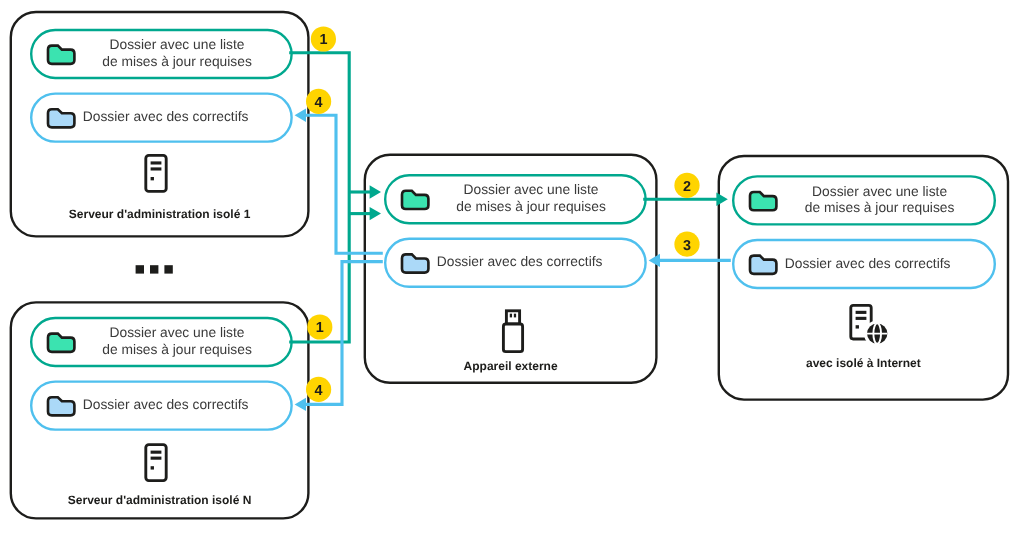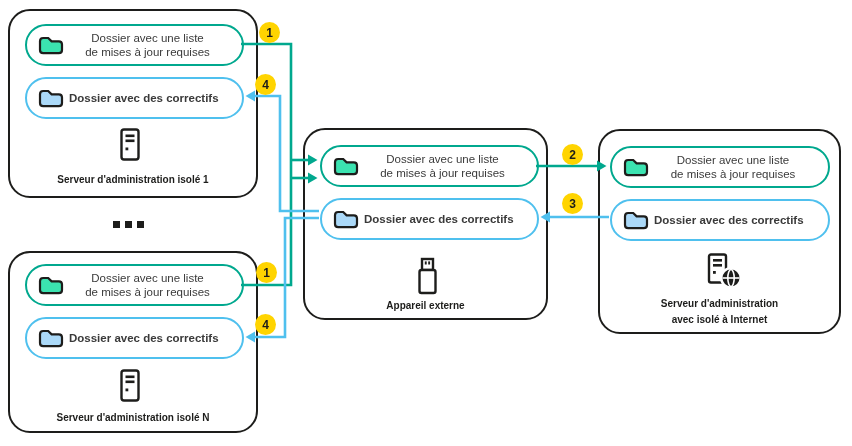--- a/index.html
+++ b/index.html
@@ -3,21 +3,21 @@
 <meta charset="utf-8">
 <style>
   html,body{margin:0;padding:0;background:#fff;}
   .canvas{position:relative;width:852px;height:446px;background:#fff;
           font-family:"Liberation Sans",sans-serif;overflow:hidden;}
   .node{position:absolute;border:2.4px solid #1d1d1b;border-radius:22px;background:#fff;
         box-sizing:border-box;z-index:1;}
   .pill{position:absolute;height:42px;border-radius:21px;background:#fff;display:flex;
         align-items:center;padding:0 11px;box-sizing:border-box;}
   .pill-green{border:2.2px solid #00A88E;}
-  .pill-blue{border:2.2px solid #4FC0EE;font-weight:bold;}
+  .pill-blue{border:2.2px solid #4FC0EE;}
   .pill-label{font-size:11.5px;color:#3a3a3a;line-height:1.22;}
   .pill-label .l{display:block;}
   .grow-center{flex:1;text-align:center;}
   .ml{margin-left:5px;}
   .title{position:absolute;left:0;right:0;text-align:center;font-weight:bold;
          font-size:10px;color:#1d1d1b;line-height:15.5px;}
   .icon{position:absolute;}
   .badge{position:absolute;width:21px;height:21px;border-radius:50%;background:#FFD400;
          color:#1d1d1b;font-weight:bold;font-size:12px;display:flex;align-items:center;
          justify-content:center;z-index:5;}
@@ -131,21 +131,20 @@
       <rect x="7" y="1.5" width="17" height="28" rx="2" fill="#fff" stroke="#1d1d1b" stroke-width="2.4"></rect>
       <rect x="11" y="6" width="9" height="2.6" fill="#1d1d1b"></rect>
       <rect x="11" y="11" width="9" height="2.6" fill="#1d1d1b"></rect>
       <rect x="11" y="18" width="2.8" height="2.8" fill="#1d1d1b"></rect>
       <circle cx="29" cy="25" r="11" fill="#fff"></circle>
       <circle cx="29" cy="25" r="8.5" fill="#1d1d1b"></circle>
       <ellipse cx="29" cy="25" rx="3.2" ry="8.5" fill="none" stroke="#fff" stroke-width="1.6"></ellipse>
       <line x1="20.5" y1="25" x2="37.5" y2="25" stroke="#fff" stroke-width="1.6"></line>
     </svg>
     <div class="title" style="top:165px;">
-      <span class="l" style="display:block">Serveur d'administration</span>
       <span class="l" style="display:block">avec isolé à Internet</span>
     </div>
   </div>
 
   <svg class="connectors" width="852" height="446" viewBox="0 0 852 446">
     <g stroke="#00A88E" stroke-width="2.6" fill="none">
       <path d="M241 44 H291 V285 H241"></path>
       <path d="M291 160 H309"></path>
       <path d="M291 178 H309"></path>
       <path d="M536 166 H598"></path>

